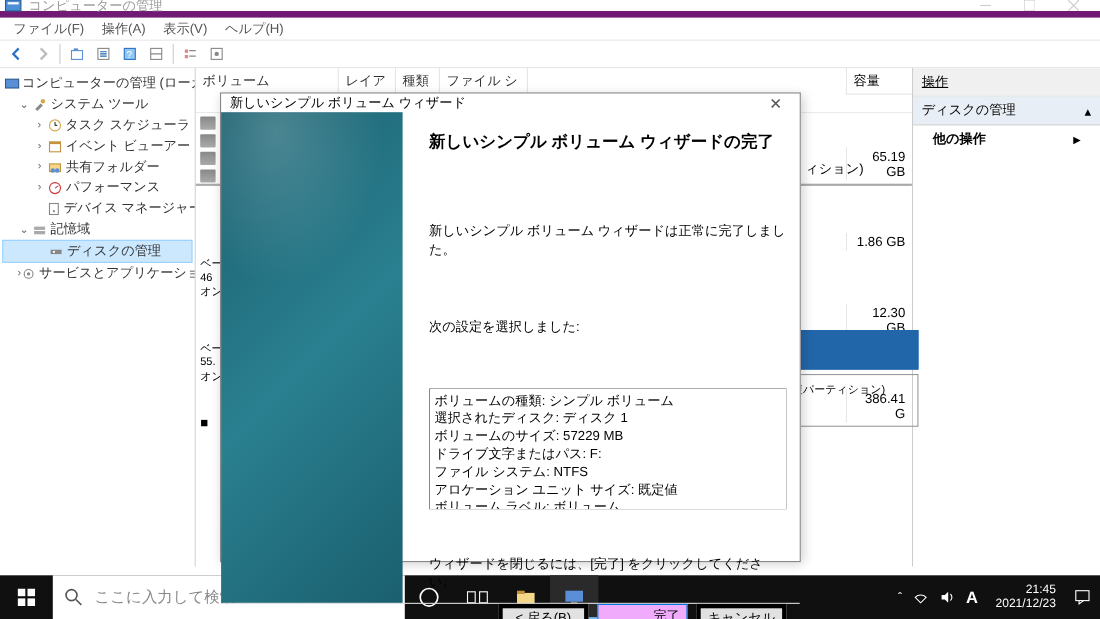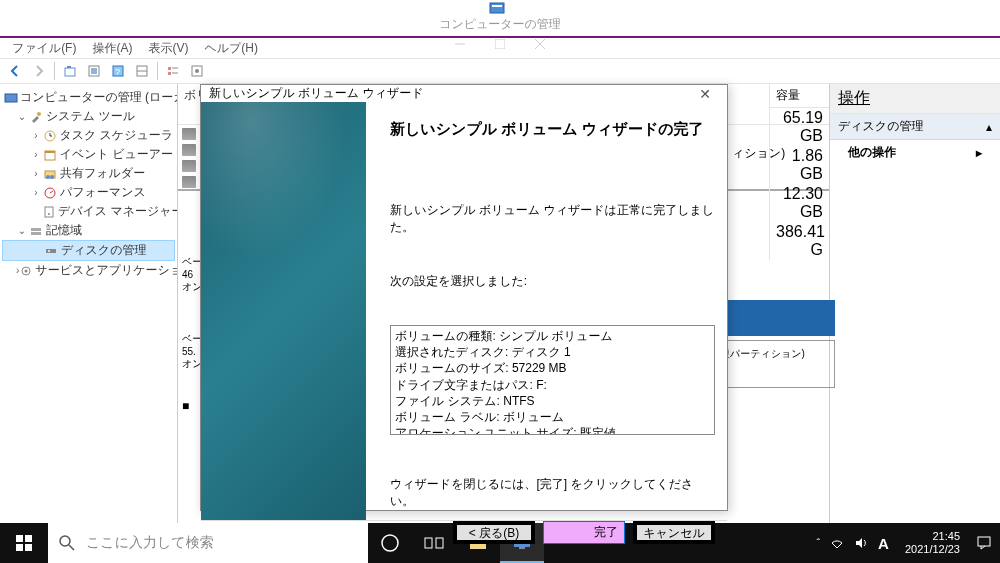--- a/index.html
+++ b/index.html
@@ -1,19 +1,19 @@
 <!DOCTYPE html>
 <html><head>
 <meta charset="utf-8">
 <style>
 * { box-sizing: border-box; margin: 0; padding: 0; font-family: "Yu Gothic UI", "Meiryo", sans-serif; }
 body { width: 1000px; height: 563px; background: #fff; overflow: hidden; position: relative; font-size: 11px; }
 
 
-.titlebar { height: 38px; display: flex; align-items: center; padding: 0 4px; background: #fff; border-bottom: 2px solid #701a75; flex-direction: column; }
+.titlebar { height: 16px; display: flex; align-items: center; padding: 0 4px; background: #fff; border-bottom: 6px solid #701a75; }
 .titlebar .app-icon { width: 16px; height: 16px; margin-right: 6px; }
 .titlebar .title { flex: 1; color: #999; font-size: 12px; }
 .titlebar .win-controls { display: flex; gap: 0; }
 .titlebar .win-btn { width: 40px; height: 22px; display: flex; align-items: center; justify-content: center; color: #ccc; }
 
 
 .menubar { height: 20px; display: flex; align-items: center; padding: 0 4px; font-size: 12px; color: #555; }
 .menubar span { padding: 2px 8px; }
 
 
@@ -34,53 +34,53 @@
 .center-panel { flex: 1; display: flex; flex-direction: column; border-right: 1px solid #ccc; position: relative; }
 .vol-header { display: flex; background: #fff; border-bottom: 1px solid #e5e5e5; }
 .vol-header .col { padding: 3px 6px; border-right: 1px solid #e5e5e5; font-size: 12px; color: #333; }
 .vol-rows { background: #fff; }
 .vol-row { display: flex; padding: 1px 4px; }
 .vol-row .disk-icon { width: 14px; height: 12px; background: linear-gradient(#888,#aaa); margin-right: 4px; margin-top: 2px; border-radius: 1px; }
 
 .disk-lower { flex: 1; background: #fff; border-top: 2px solid #aaa; padding: 4px; display: flex; flex-direction: column; gap: 8px; }
 
 .actions-panel { width: 170px; background: #fff; }
-.actions-panel .hdr { padding: 4px 8px; background: #f0f0f0; border-bottom: 1px solid #e5e5e5; font-size: 16px; text-decoration: underline; }
+.actions-panel .hdr { padding: 4px 8px; background: #f0f0f0; border-bottom: 1px solid #e5e5e5; font-size: 12px; text-decoration: underline; }
 .actions-panel .sec { padding: 4px 8px; background: #e8eef5; border-bottom: 1px solid #d5d5d5; display: flex; justify-content: space-between; align-items: center; font-size: 12px; }
 .actions-panel .item { padding: 4px 18px; font-size: 12px; display: flex; justify-content: space-between; align-items: center; font-weight: bold; }
 
 
 .wizard { position: absolute; left: 200px; top: 84px; width: 528px; height: 427px; background: #fff; border: 1px solid #888; box-shadow: 2px 2px 10px rgba(0,0,0,.2); display: flex; flex-direction: column; z-index: 10; }
 .wizard-title { height: 28px; display: flex; align-items: center; padding: 0 8px; font-size: 12px; }
 .wizard-title .close { margin-left: auto; font-size: 14px; color: #555; padding: 0 8px; }
 .wizard-body { flex: 1; display: flex; }
 .wizard-side { width: 165px; background: linear-gradient(135deg, #1a5f6f 0%, #2a8090 50%, #1a5f6f 100%); position: relative; }
 .wizard-side::before { content:""; position:absolute; left:0; top:0; width:100%; height:180px; background: radial-gradient(ellipse at 30% 10%, rgba(255,255,255,.2), transparent 60%); }
 .wizard-content { flex: 1; padding: 18px 12px 10px 24px; display: flex; flex-direction: column; gap: 33px; }
 .wizard-heading { font-size: 15px; font-weight: bold; margin-bottom: 30px; }
-.wizard-text { font-size: 12px; margin-bottom: 4px; }
-.wizard-subtext { font-size: 12px; margin-bottom: 2px; }
+.wizard-text { font-size: 12px; margin-bottom: 20px; }
+.wizard-subtext { font-size: 12px; margin-bottom: 14px; }
 .wizard-summary { border: 1px solid #888; height: 110px; overflow: auto; padding: 2px 4px; font-size: 12px; background: #fff; }
 .wizard-summary div { line-height: 1.35; }
 .wizard-close-text { font-size: 12px; margin-top: 8px; }
 .wizard-buttons { height: 44px; display: flex; align-items: center; justify-content: flex-end; gap: 8px; padding: 0 12px; border-top: 1px solid #ddd; }
 .wizard-buttons button { min-width: 82px; height: 23px; font-size: 12px; background: #e1e1e1; border: 4px solid #000000; }
 .wizard-buttons button.primary { background: #f0abfc; border: 1px solid #0078d7; padding-left: 44px; }
 
 
 .taskbar { position: absolute; bottom: 0; left: 0; right: 0; height: 40px; background: #101010; display: flex; align-items: center; color: #fff; }
 .taskbar .start { width: 48px; height: 40px; display: flex; align-items: center; justify-content: center; }
 .taskbar .search { flex: 0 0 320px; height: 40px; background: #fff; display: flex; align-items: center; padding: 0 10px; color: #888; font-size: 14px; gap: 10px; }
 .taskbar .task-icons { display: flex; align-items: center; height: 40px; }
 .taskbar .task-icon { width: 44px; height: 40px; display: flex; align-items: center; justify-content: center; }
 .taskbar .task-icon.active { border-bottom: 2px solid #76b9ed; background: #2a2a2a; }
 .taskbar .tray { margin-left: auto; display: flex; align-items: center; gap: 10px; padding: 0 8px; font-size: 11px; }
 .taskbar .clock { text-align: right; line-height: 1.2; padding: 0 6px; }
 .cap-head { padding: 3px 6px; border-bottom: 1px solid #e5e5e5; border-left: 1px solid #e5e5e5; font-size: 12px; }
-.cap-val { padding: 1px 6px; text-align: right; font-size: 16px; border-left: 1px solid #e5e5e5; }
+.cap-val { padding: 1px 6px; text-align: right; font-size: 12px; border-left: 1px solid #e5e5e5; margin-top: 48px; }
 
 .hidden-behind { position: absolute; right: 172px; top: 80px; width: 60px; }
 .partition-snippet { position: absolute; left: 715px; top: 300px; width: 120px; font-size: 10px; }
 
 svg { display: block; }
 </style>
 </head>
 <body>
 
 <div class="titlebar">
@@ -350,22 +350,22 @@
     <div class="wizard-content">
       <div class="wizard-heading">新しいシンプル ボリューム ウィザードの完了</div>
       <div class="wizard-text">新しいシンプル ボリューム ウィザードは正常に完了しました。</div>
       <div class="wizard-subtext">次の設定を選択しました:</div>
       <div class="wizard-summary">
         <div>ボリュームの種類: シンプル ボリューム</div>
         <div>選択されたディスク: ディスク 1</div>
         <div>ボリュームのサイズ: 57229 MB</div>
         <div>ドライブ文字またはパス: F:</div>
         <div>ファイル システム: NTFS</div>
+        <div>アロケーション ユニット サイズ: 既定値</div>
         <div>ボリューム ラベル: ボリューム</div>
-        <div>アロケーション ユニット サイズ: 既定値</div>
       </div>
       <div class="wizard-close-text">ウィザードを閉じるには、[完了] をクリックしてください。</div>
     </div>
   </div>
   <div class="wizard-buttons">
     <button>&lt; 戻る(B)</button>
     <button class="primary">完了</button>
     <button>キャンセル</button>
   </div>
 </div>

